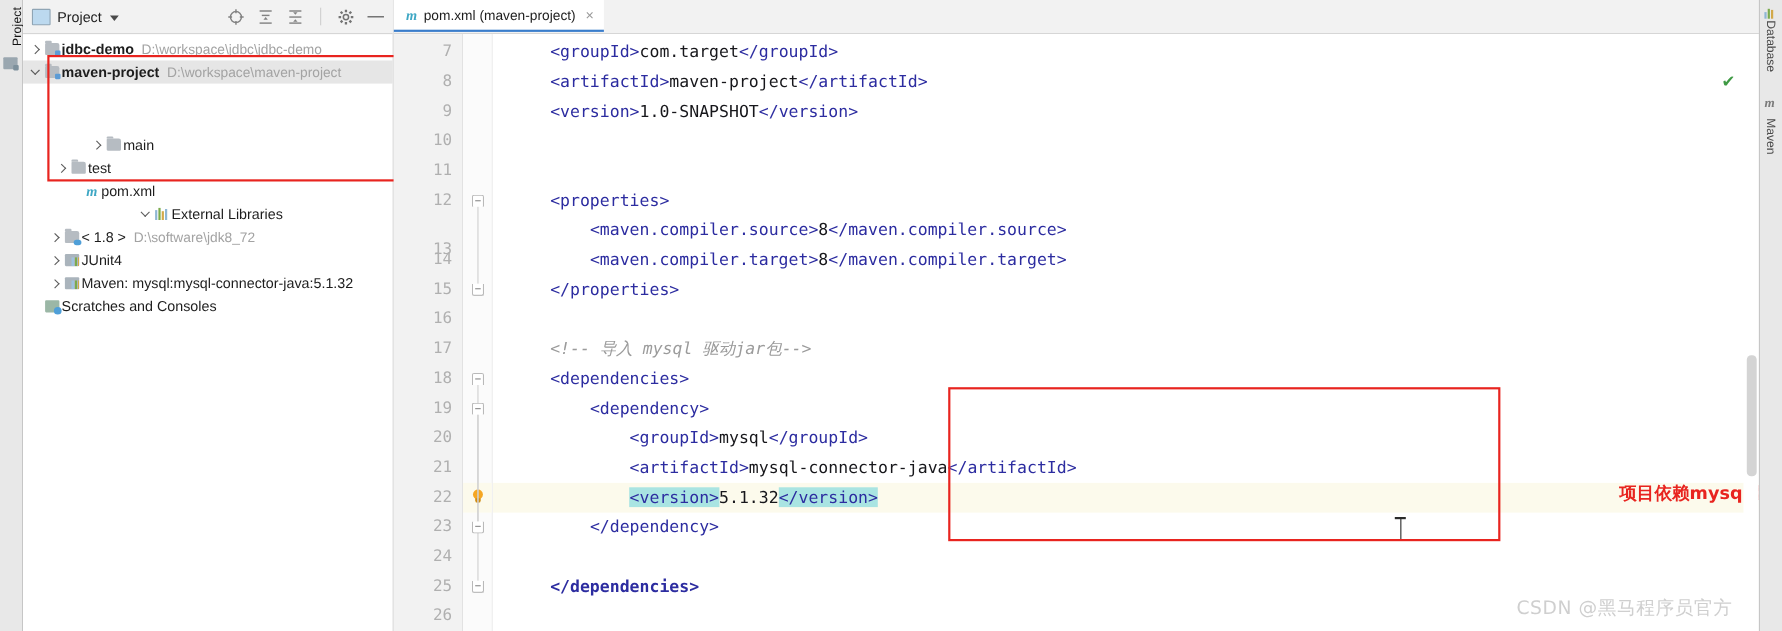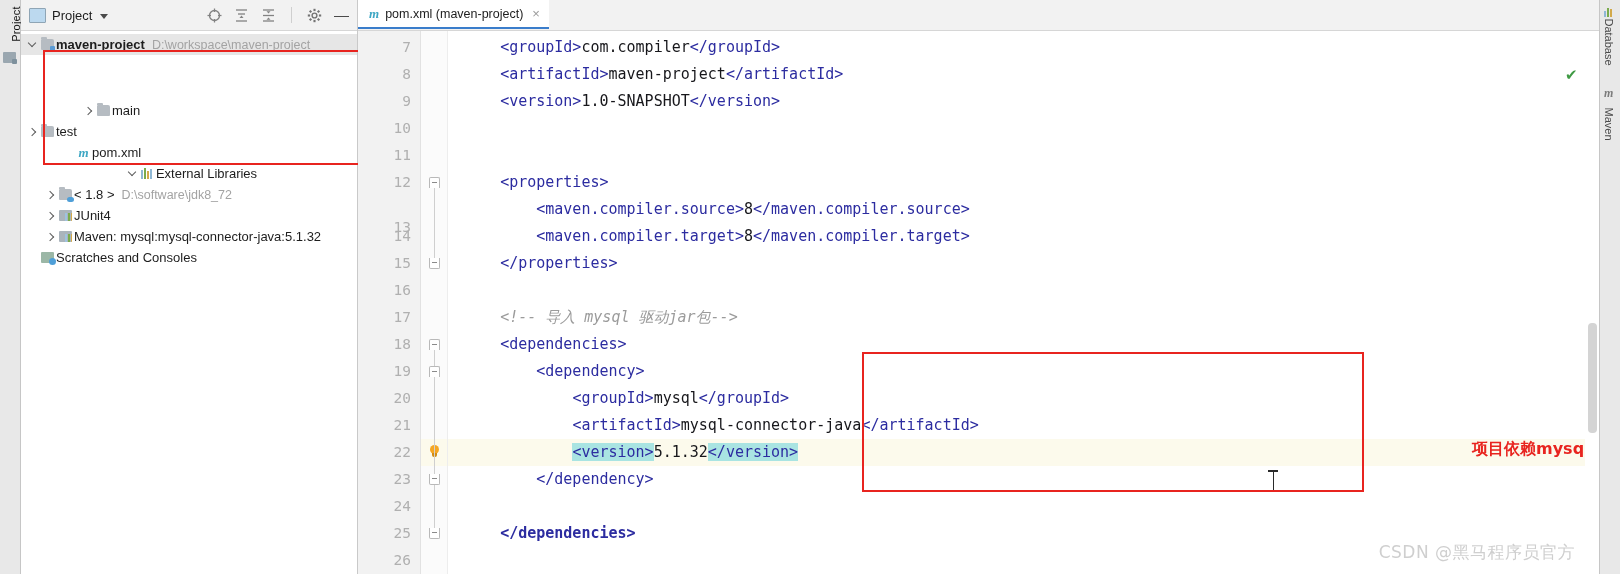--- a/index.html
+++ b/index.html
@@ -256,40 +256,50 @@
                 <line x1="12.3" y1="2.7" x2="10.7" y2="4.3"></line>
                 <line x1="4.3" y1="10.7" x2="2.7" y2="12.3"></line>
               </g>
             </svg>
         </div>
         <div class="minus-btn">—</div>
       </div>
     </div>
 
     <div class="tree" id="tree">
+        <div class="row" style="padding-left: 4px;">
+          <span class="arrow">
+            <i class="chev right"></i>
+          </span>
+          <span class="ico">
+            <span class="folder mod"></span>
+          </span>
+          <span class="lbl bold">jdbc-demo</span>
+          <span class="path">D:\workspace\jdbc\jdbc-demo</span>
+        </div>
         <div class="row selected" style="padding-left: 4px;">
           <span class="arrow">
             <i class="chev down"></i>
           </span>
           <span class="ico">
             <span class="folder mod"></span>
           </span>
           <span class="lbl bold">maven-project</span>
           <span class="path">D:\workspace\maven-project</span>
         </div>
         <div class="row" style="padding-left: 60px; margin-top: 45px;">
           <span class="arrow">
             <i class="chev right"></i>
           </span>
           <span class="ico">
             <span class="folder src"></span>
           </span>
           <span class="lbl">main</span>
         </div>
-        <div class="row" style="">
+        <div class="row" style=" margin-left: 24px;">
           <span class="arrow">
             <i class="chev right"></i>
           </span>
           <span class="ico">
             <span class="folder src"></span>
           </span>
           <span class="lbl">test</span>
         </div>
         <div class="row" style="padding-left: 40px;">
           <span class="arrow"></span>
@@ -400,21 +410,21 @@
           <div class="foldline" style="top: 346px; height: 97px;"></div>
           <div class="fold bot" style="top: 443px;"></div>
           <div class="fold bot" style="top: 497px;"></div>
         </div>
       <div class="code" id="code">
           <div class="caret-row" style="top: 408px;"></div>
         <div class="annot-text">项目依赖mysql驱动包</div>
         <div class="mouse-caret">
             <span></span>
           </div>
-      <div class="cline" style="top: 3px;">&nbsp;&nbsp;&nbsp;&nbsp;<span class="tagpunct">&lt;groupId&gt;</span><span class="txt">com.compiler</span><span class="tagpunct">&lt;/groupId&gt;</span></div>
+      <div class="cline" style="top: 3px;">&nbsp;&nbsp;&nbsp;&nbsp;<span class="tagpunct">&lt;groupId&gt;</span><span class="txt">com.target</span><span class="tagpunct">&lt;/groupId&gt;</span></div>
           <div class="cline" style="top: 30px;">&nbsp;&nbsp;&nbsp;&nbsp;<span class="tagpunct">&lt;artifactId&gt;</span><span class="txt">maven-project</span><span class="tagpunct">&lt;/artifactId&gt;</span></div>
           <div class="cline" style="top: 57px;">&nbsp;&nbsp;&nbsp;&nbsp;<span class="tagpunct">&lt;version&gt;</span><span class="txt">1.0-SNAPSHOT</span><span class="tagpunct">&lt;/version&gt;</span></div>
           <div class="cline" style="top: 84px;"></div>
           <div class="cline" style="top: 111px;"></div>
           <div class="cline" style="top: 138px;">&nbsp;&nbsp;&nbsp;&nbsp;<span class="tagpunct">&lt;properties&gt;</span></div>
           <div class="cline" style="top: 165px;">&nbsp;&nbsp;&nbsp;&nbsp;&nbsp;&nbsp;&nbsp;&nbsp;<span class="tagpunct">&lt;maven.compiler.source&gt;</span><span class="txt">8</span><span class="tagpunct">&lt;/maven.compiler.source&gt;</span></div>
           <div class="cline" style="top: 192px;">&nbsp;&nbsp;&nbsp;&nbsp;&nbsp;&nbsp;&nbsp;&nbsp;<span class="tagpunct">&lt;maven.compiler.target&gt;</span><span class="txt">8</span><span class="tagpunct">&lt;/maven.compiler.target&gt;</span></div>
           <div class="cline" style="top: 219px;">&nbsp;&nbsp;&nbsp;&nbsp;<span class="tagpunct">&lt;/properties&gt;</span></div>
           <div class="cline" style="top: 246px;"></div>
           <div class="cline" style="top: 273px;">&nbsp;&nbsp;&nbsp;&nbsp;<span class="comment">&lt;!-- 导入 mysql 驱动jar包--&gt;</span></div>

